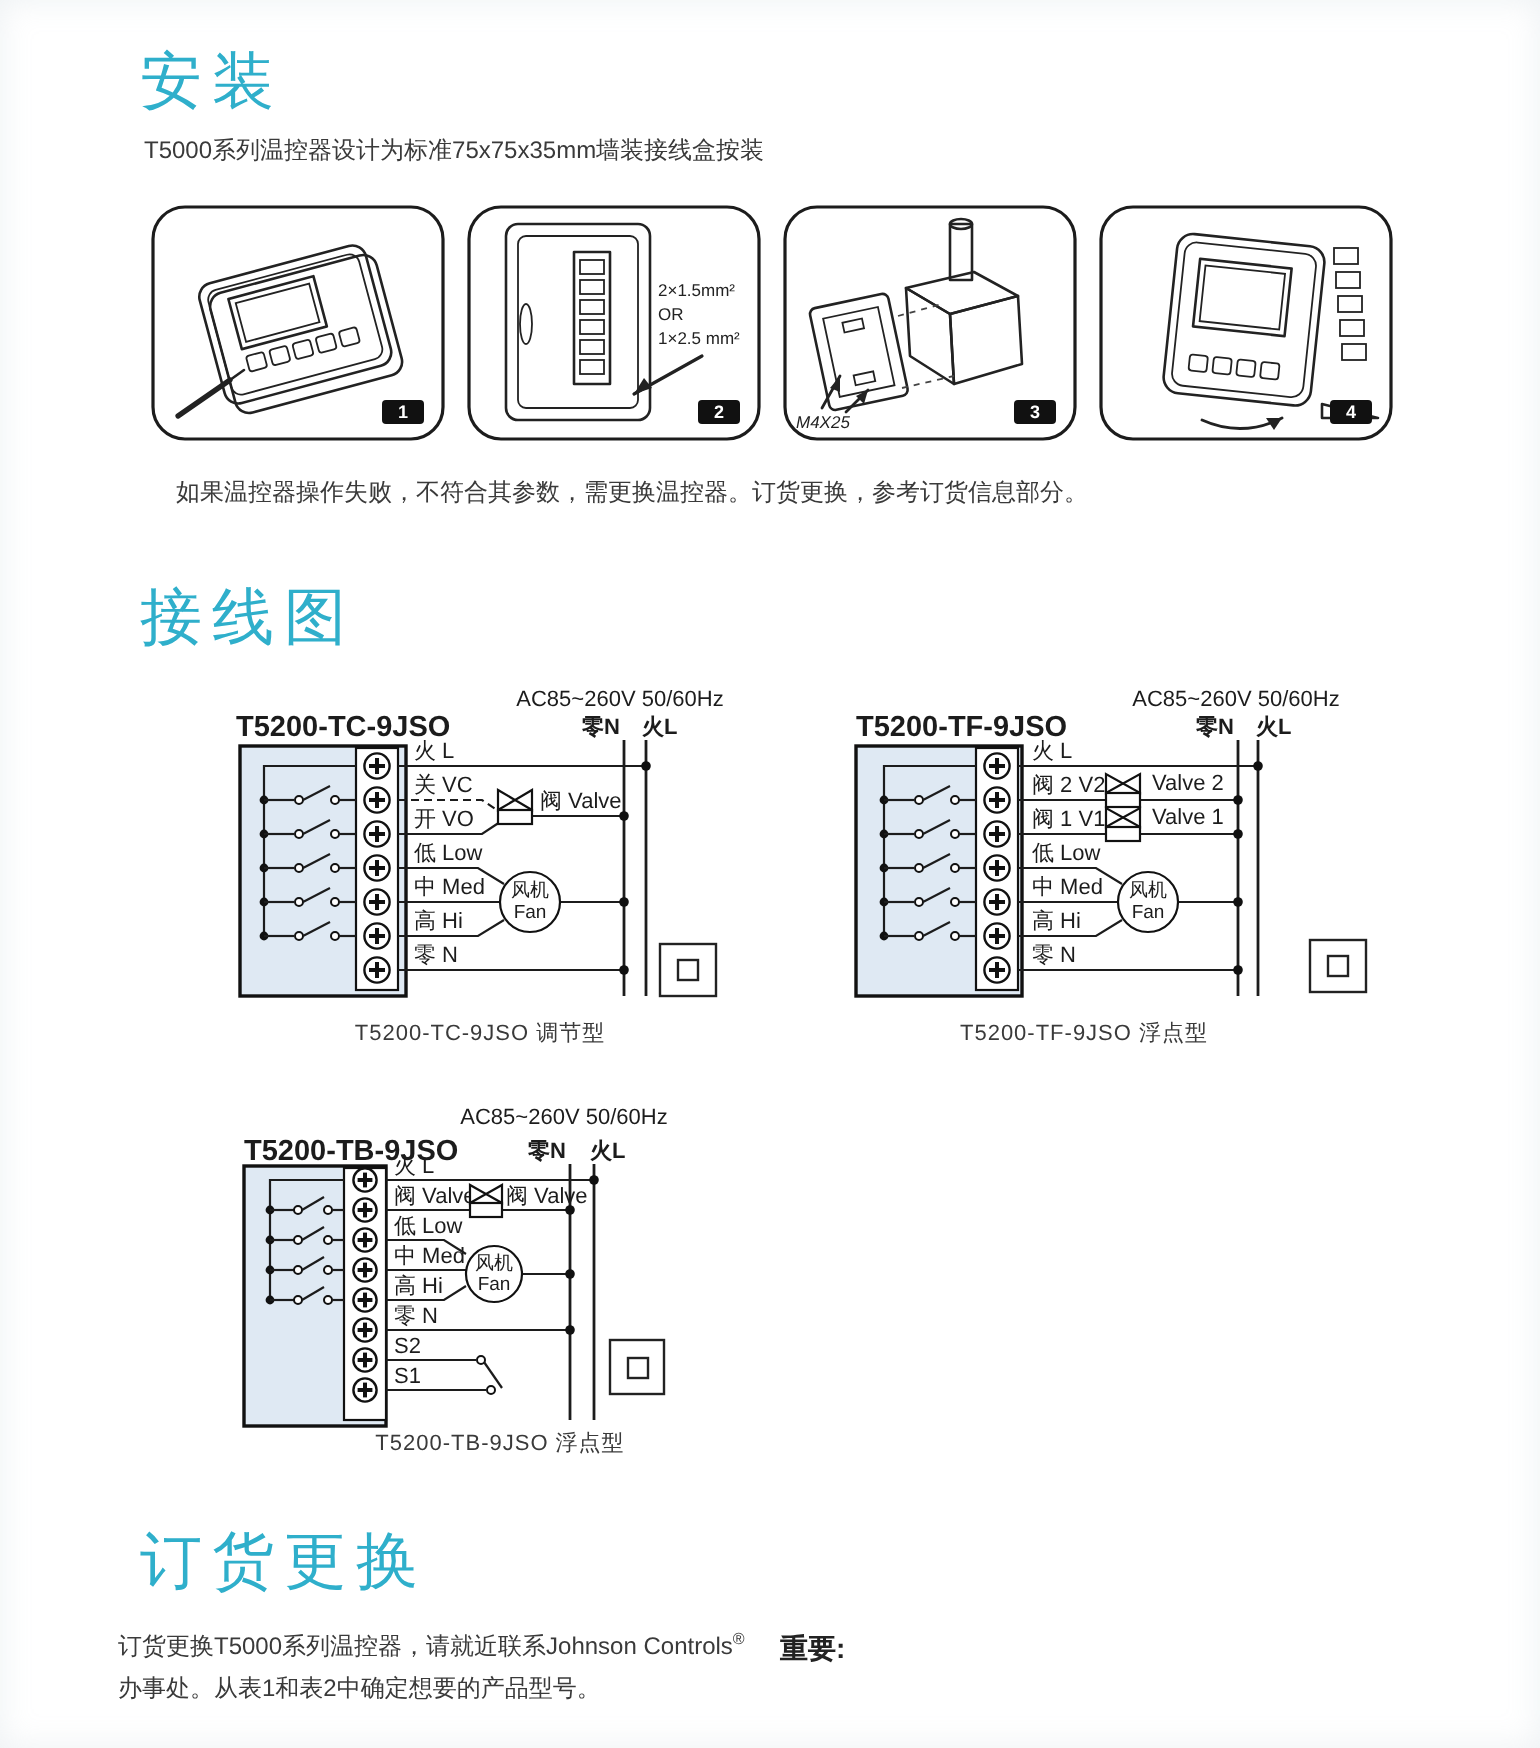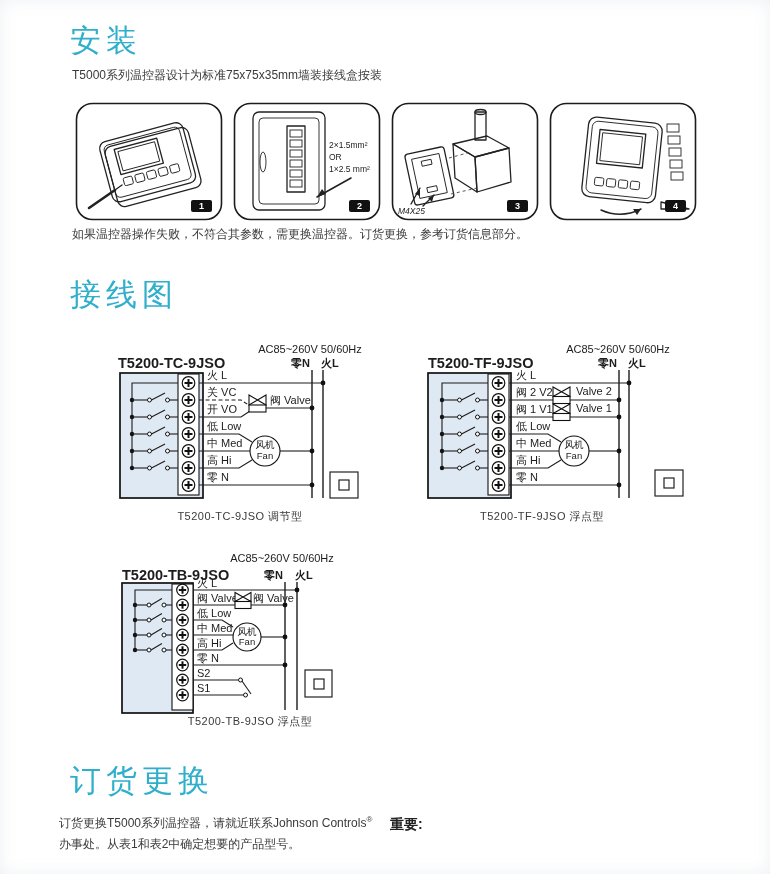--- a/index.html
+++ b/index.html
@@ -158,23 +158,23 @@
         <path class="fig-line" d="M52,108 Q72,117 92,107" style="stroke-width:1.4"></path>
         <polygon points="92,107 84,107 88,113" fill="#222"></polygon>
       </g>
       <g>
         <rect class="badge-rect" x="116" y="98" width="21" height="12" rx="2"></rect>
         <text class="badge-num" x="126.5" y="107" text-anchor="middle">4</text>
       </g>
     </svg>
   </div>
 
-  <p class="body" style="top:225px;">如果温控器操作失败，不符合其参数，需更换温控器。订货更换，参考订货信息部分。</p>
-
-  <h1 class="sec-title" style="top:274px;text-align:right;">接线图</h1>
+  <p class="body" style="top:237px;margin-left:16px;">如果温控器操作失败，不符合其参数，需更换温控器。订货更换，参考订货信息部分。</p>
+
+  <h1 class="sec-title" style="top:288px;text-align:right;">接线图</h1>
 
   <svg class="wsvg" style="left:95px;top:338px;" width="270" height="198" viewBox="0 0 270 198">
     <text class="t-model" x="23" y="30">T5200-TC-9JSO</text>
     <text class="t-power" x="215" y="15" text-anchor="middle">AC85~260V  50/60Hz</text>
     <text class="t-bus" x="215" y="29" text-anchor="end">零N</text>
     <text class="t-bus" x="226" y="29">火L</text>
 
     <rect class="blk" x="25" y="35" width="83" height="125"></rect>
     <rect class="strip" x="83" y="36" width="21" height="121"></rect>
     <g>

